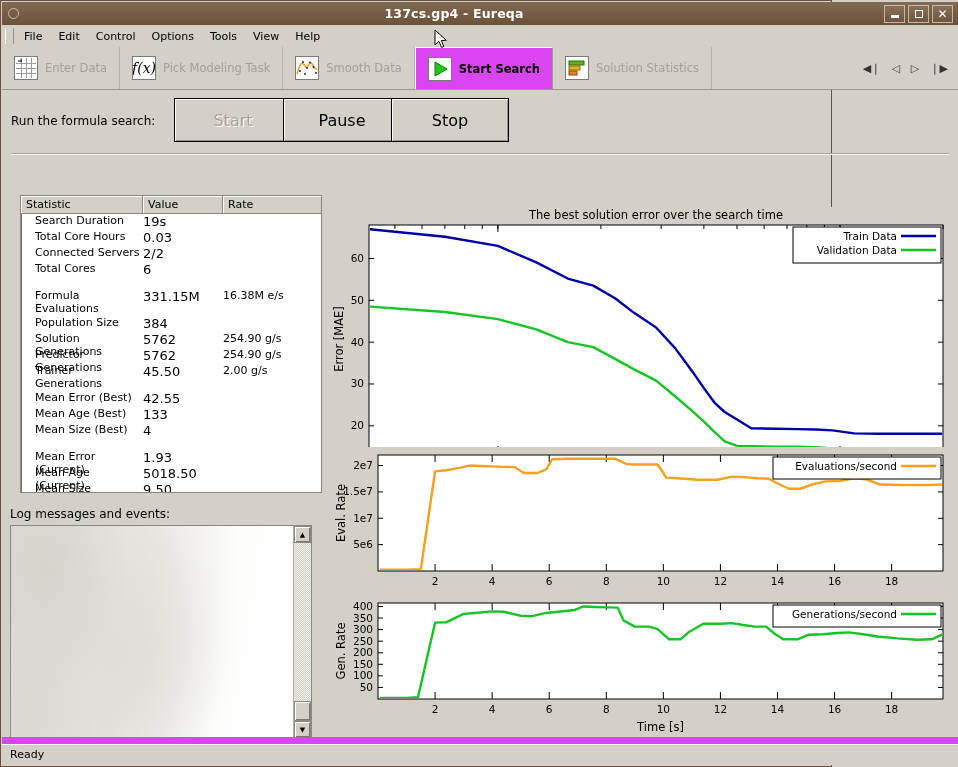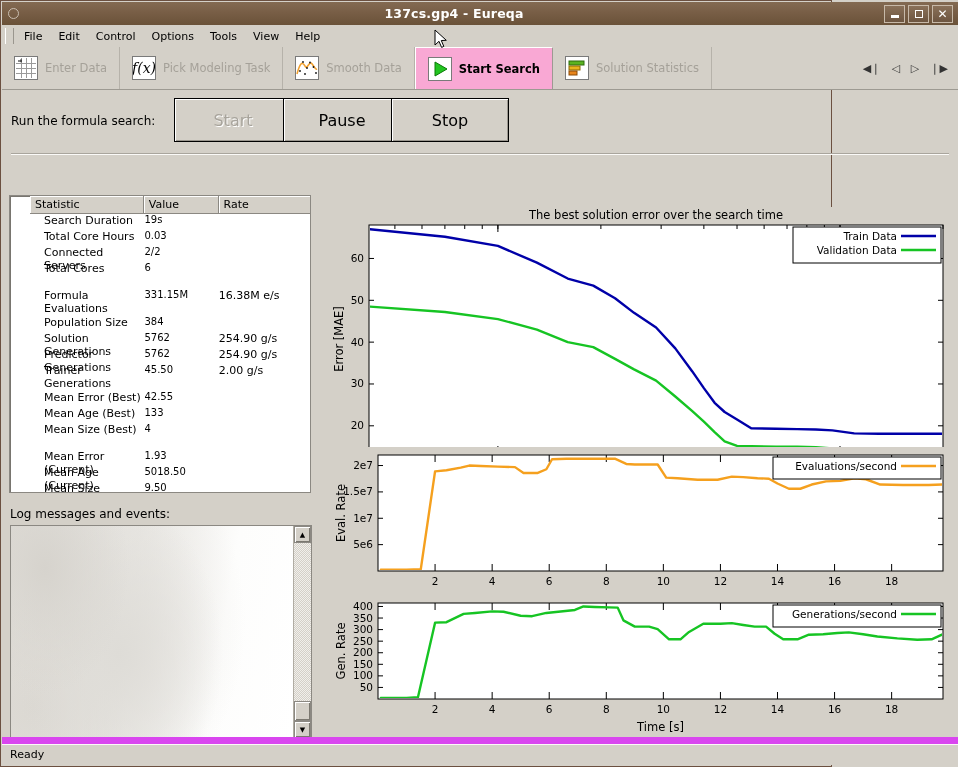--- a/index.html
+++ b/index.html
@@ -38,21 +38,21 @@
      border-left:1px solid #fff;border-right:1px solid #9a968e;}
   .menu-item{padding:2px 8px;font-size:11px;color:#000;cursor:default;}
 
   
   .toolbar{position:absolute;left:1px;top:46px;width:956px;height:42px;
      background:#d4d0c8;border-bottom:1px solid #9d9a92;
      display:flex;align-items:stretch;}
   .tbtn{display:flex;align-items:center;gap:7px;padding:0 12px;
      border-right:1px solid #b6b2aa;position:relative;cursor:default;}
   .tbtn .lbl{font-size:11.5px;color:#a5a199;white-space:nowrap;}
-  .tbtn.active{background:#f9a8d4;border-left:1px solid #fff;
+  .tbtn.active{background:#d946ef;border-left:1px solid #fff;
      border-right:1px solid #9d9a92;border-top:1px solid #fff;}
   .tbtn.active .lbl{color:#000;font-weight:bold;}
   .ico{width:24px;height:24px;border:1px solid #7a7a7a;background:#fff;
      box-sizing:border-box;position:relative;overflow:hidden;}
   .ico svg{display:block;}
   .tb-spacer{flex:1;display:flex;align-items:center;justify-content:flex-end;
      padding-right:10px;gap:11px;}
   .navarrow{color:#333;font-size:11px;line-height:1;}
 
   
@@ -62,32 +62,32 @@
      background:#d4d0c8;border:1px solid #000;
      box-shadow:inset 1px 1px 0 #fff, inset -1px -1px 0 #9a968e;
      display:flex;align-items:center;justify-content:center;
      font-size:16px;color:#000;cursor:default;}
   .btn.disabled{color:#a8a49c;text-shadow:1px 1px 0 #fff;}
   .sep-line{position:absolute;left:9px;top:63px;width:938px;height:1px;
      background:#a9a59d;border-bottom:1px solid #fbfaf8;}
 
   
   .panel-title{position:absolute;font-size:12px;color:#000;}
-  .statsbox{position:absolute;left:8px;top:194px;width:302px;height:298px;
+  .statsbox{position:absolute;left:19px;top:194px;width:302px;height:298px;
      background:#fff;border:1px solid #8b8882;
-     box-shadow:inset 1px 1px 0 #78756f;box-sizing:border-box;overflow:hidden;padding-left:20px;}
+     box-shadow:inset 1px 1px 0 #78756f;box-sizing:border-box;overflow:hidden;}
   .stats-header{display:flex;height:17px;background:#d4d0c8;
      border-bottom:1px solid #8b8882;}
   .stats-header div{font-size:11px;padding:2px 0 0 5px;box-sizing:border-box;
      border-right:1px solid #8b8882;
      box-shadow:inset 1px 1px 0 #fff;}
   .ch0{width:122px;} .ch1{width:80px;} .ch2{width:98px;border-right:none!important;}
   .strow{display:flex;height:16px;align-items:flex-start;}
   .strow .c0{width:122px;padding-left:14px;box-sizing:border-box;font-size:11px;}
-  .strow .c1{width:80px;box-sizing:border-box;font-size:10px;}
+  .strow .c1{width:80px;box-sizing:border-box;font-size:13px;}
   .strow .c2{width:98px;box-sizing:border-box;font-size:11px;}
   .strow.gap{height:11px;}
 
   .logbox{position:absolute;left:9px;top:524px;width:302px;height:214px;
      background:#fff;border:1px solid #8b8882;
      box-shadow:inset 1px 1px 0 #78756f;box-sizing:border-box;
      display:flex;}
   .logcanvas{flex:1;position:relative;overflow:hidden;
      background:
        radial-gradient(120px 180px at 12% 20%, #d6d3cd 0%, rgba(214,211,205,0) 70%),

